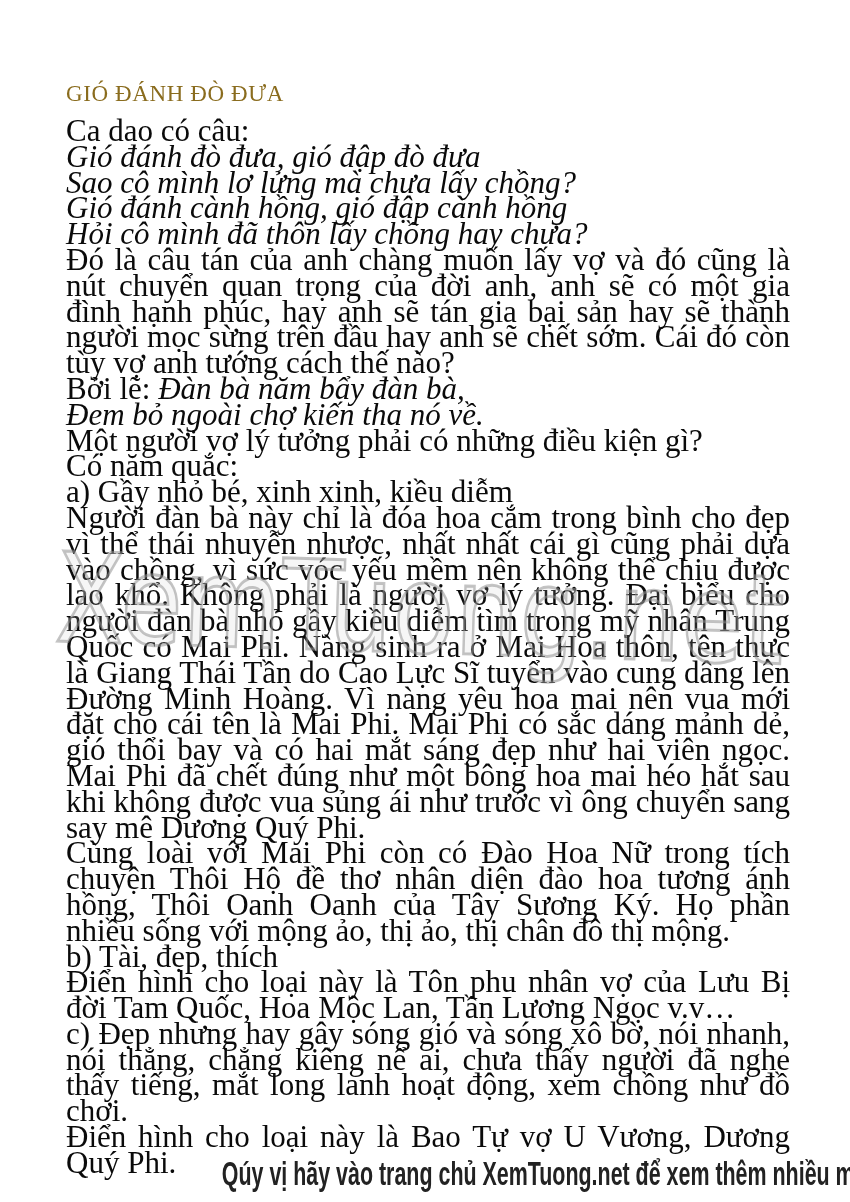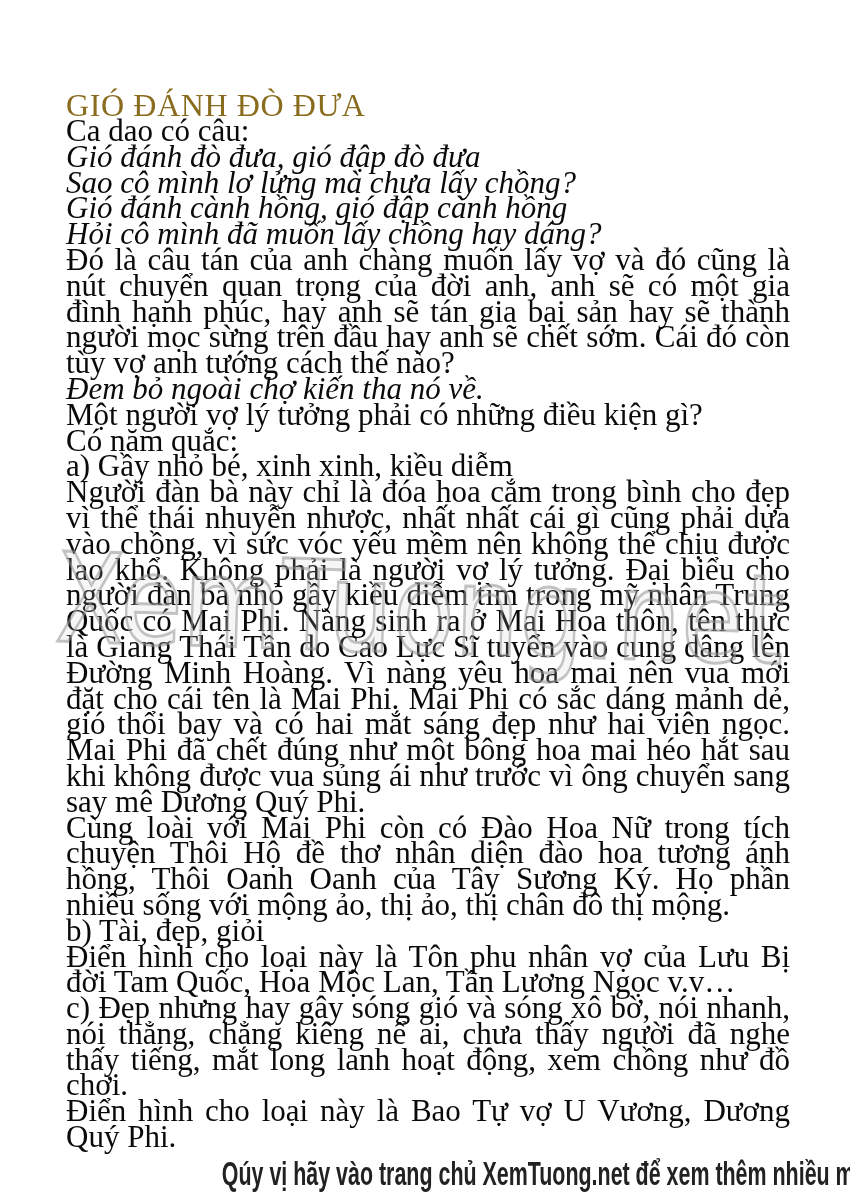--- a/index.html
+++ b/index.html
@@ -8,21 +8,21 @@
     height: 1202px;
     background: #ffffff;
     position: relative;
     overflow: hidden;
     font-family: "Liberation Serif", "DejaVu Serif", serif;
   }
   .page-title {
     position: absolute;
     left: 66px;
     top: 66px;
-    font-size: 32px;
+    font-size: 23px;
     letter-spacing: 0.6px;
     font-weight: normal;
     white-space: nowrap;
   }
   .doc {
     position: absolute;
     left: 66px;
     top: 118px;
     width: 724px;
     font-size: 31px;
@@ -72,29 +72,30 @@
 </head>
 <body>
 
 <h1 class="page-title" style="color: rgb(138, 108, 30);">GIÓ ĐÁNH ĐÒ ĐƯA</h1>
 
 <main class="doc" style="color: rgb(10, 10, 10);">
     <p><span>Ca dao có câu:</span></p>
     <p><i>Gió đánh đò đưa, gió đập đò đưa</i></p>
     <p><i>Sao cô mình lơ lửng mà chưa lấy chồng?</i></p>
     <p><i>Gió đánh cành hồng, gió đập cành hồng</i></p>
-    <p><i>Hỏi cô mình đã muốn lấy chồng hay dáng?</i></p>
+    <p><i>Hỏi cô mình đã thôn lấy chồng hay chưa?</i></p>
     <p><span>Đó là câu tán của anh chàng muốn lấy vợ và đó cũng là nút chuyển quan trọng của đời anh, anh sẽ có một gia đình hạnh phúc, hay anh sẽ tán gia bại sản hay sẽ thành người mọc sừng trên đầu hay anh sẽ chết sớm. Cái đó còn tùy vợ anh tướng cách thế nào?</span></p>
+    <p><span>Bởi lẽ: </span><i>Đàn bà năm bẩy đàn bà,</i></p>
     <p><i>Đem bỏ ngoài chợ kiến tha nó về.</i></p>
     <p><span>Một người vợ lý tưởng phải có những điều kiện gì?</span></p>
     <p><span>Có năm quắc:</span></p>
     <p><span>a) Gầy nhỏ bé, xinh xinh, kiều diễm</span></p>
     <p><span>Người đàn bà này chỉ là đóa hoa cắm trong bình cho đẹp vì thể thái nhuyễn nhược, nhất nhất cái gì cũng phải dựa vào chồng, vì sức vóc yếu mềm nên không thể chịu được lao khổ. Không phải là người vợ lý tưởng. Đại biểu cho người đàn bà nhỏ gầy kiều diễm tìm trong mỹ nhân Trung Quốc có Mai Phi. Nàng sinh ra ở Mai Hoa thôn, tên thực là Giang Thái Tần do Cao Lực Sĩ tuyển vào cung dâng lên Đường Minh Hoàng. Vì nàng yêu hoa mai nên vua mới đặt cho cái tên là Mai Phi. Mai Phi có sắc dáng mảnh dẻ, gió thổi bay và có hai mắt sáng đẹp như hai viên ngọc. Mai Phi đã chết đúng như một bông hoa mai héo hắt sau khi không được vua sủng ái như trước vì ông chuyển sang say mê Dương Quý Phi.</span></p>
     <p><span>Cùng loài với Mai Phi còn có Đào Hoa Nữ trong tích chuyện Thôi Hộ đề thơ nhân diện đào hoa tương ánh hồng, Thôi Oanh Oanh của Tây Sương Ký. Họ phần nhiều sống với mộng ảo, thị ảo, thị chân đô thị mộng.</span></p>
-    <p><span>b) Tài, đẹp, giỏi</span></p>
+    <p><span>b) Tài, đẹp, thích</span></p>
     <p><span>Điển hình cho loại này là Tôn phu nhân vợ của Lưu Bị đời Tam Quốc, Hoa Mộc Lan, Tần Lương Ngọc v.v…</span></p>
     <p><span>c) Đẹp nhưng hay gây sóng gió và sóng xô bờ, nói nhanh, nói thẳng, chẳng kiêng nể ai, chưa thấy người đã nghe thấy tiếng, mắt long lanh hoạt động, xem chồng như đồ chơi.</span></p>
     <p><span>Điển hình cho loại này là Bao Tự vợ U Vương, Dương Quý Phi.</span></p>
   </main>
 
 <div class="watermark">XemTuong.net</div>
 
 <div class="footer">
   <span class="footer-inner">Qúy vị hãy vào trang chủ XemTuong.net để xem thêm nhiều mục hay khác</span>
 </div>

